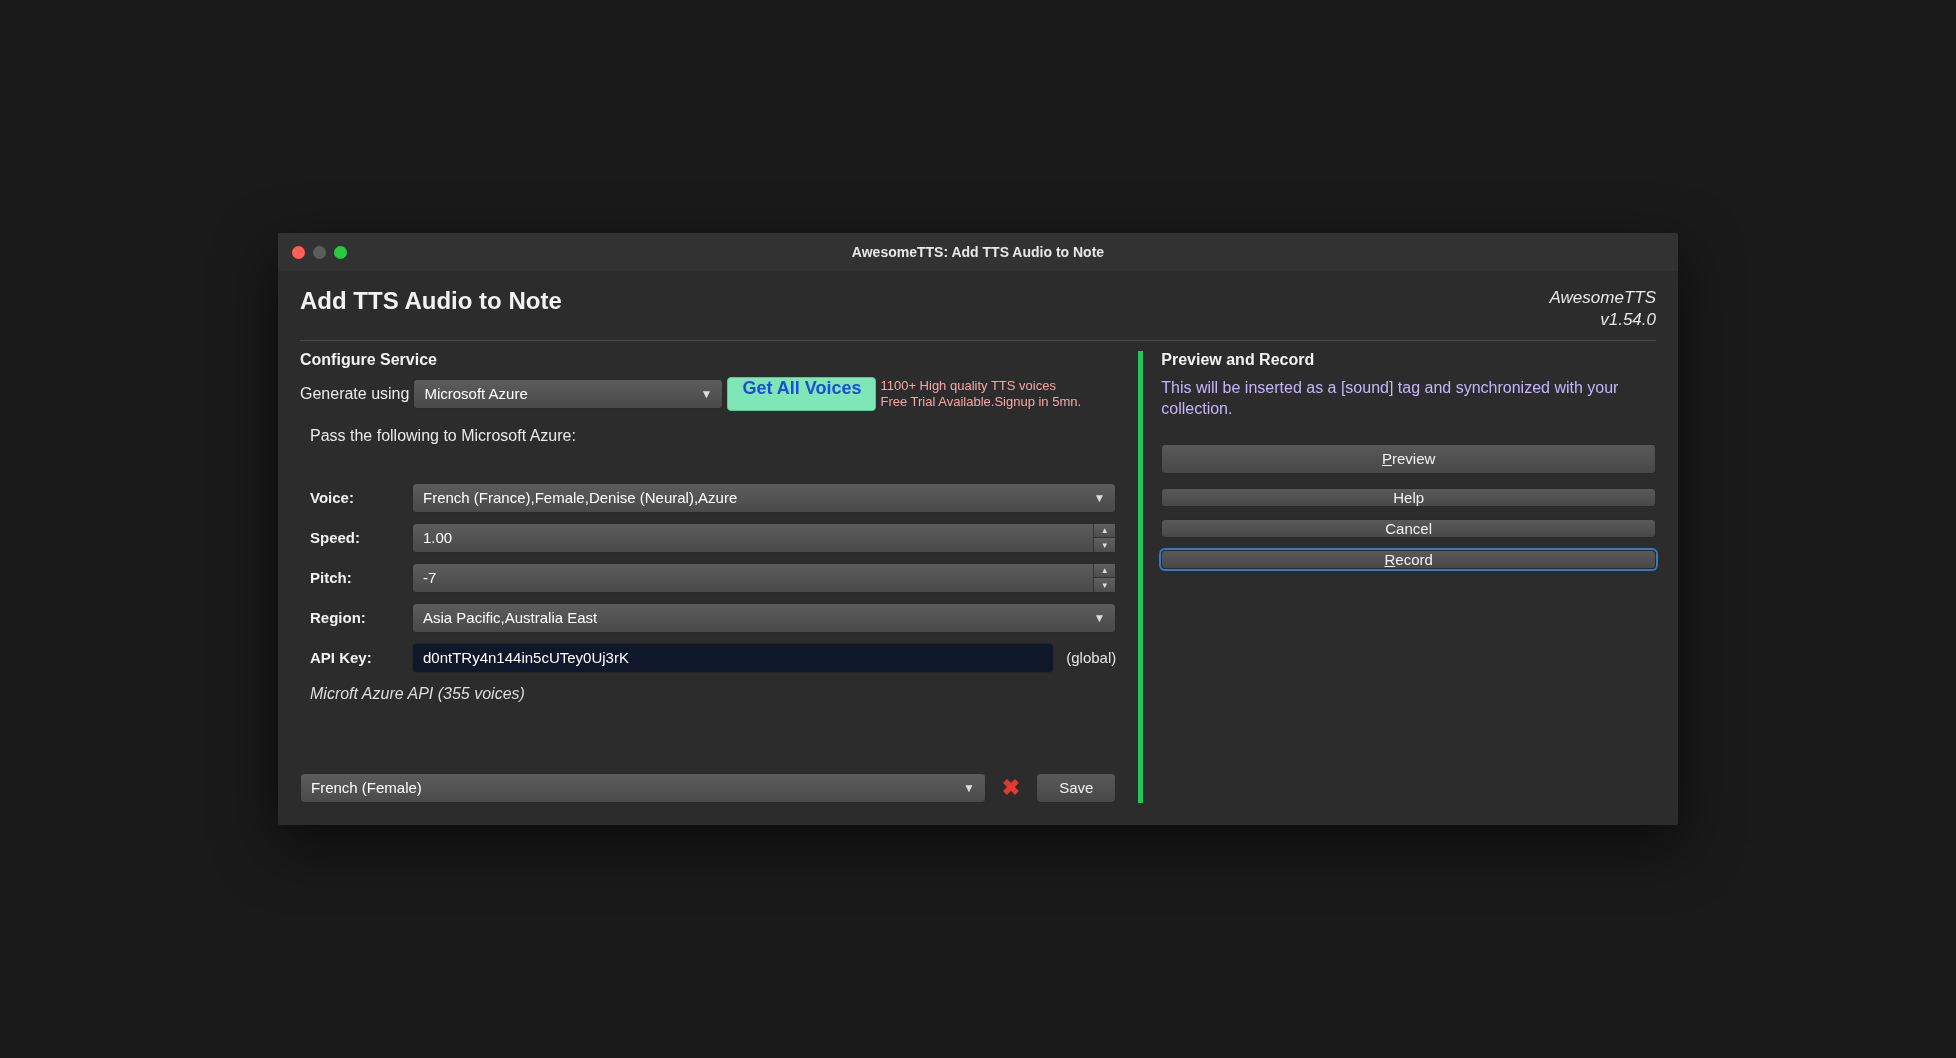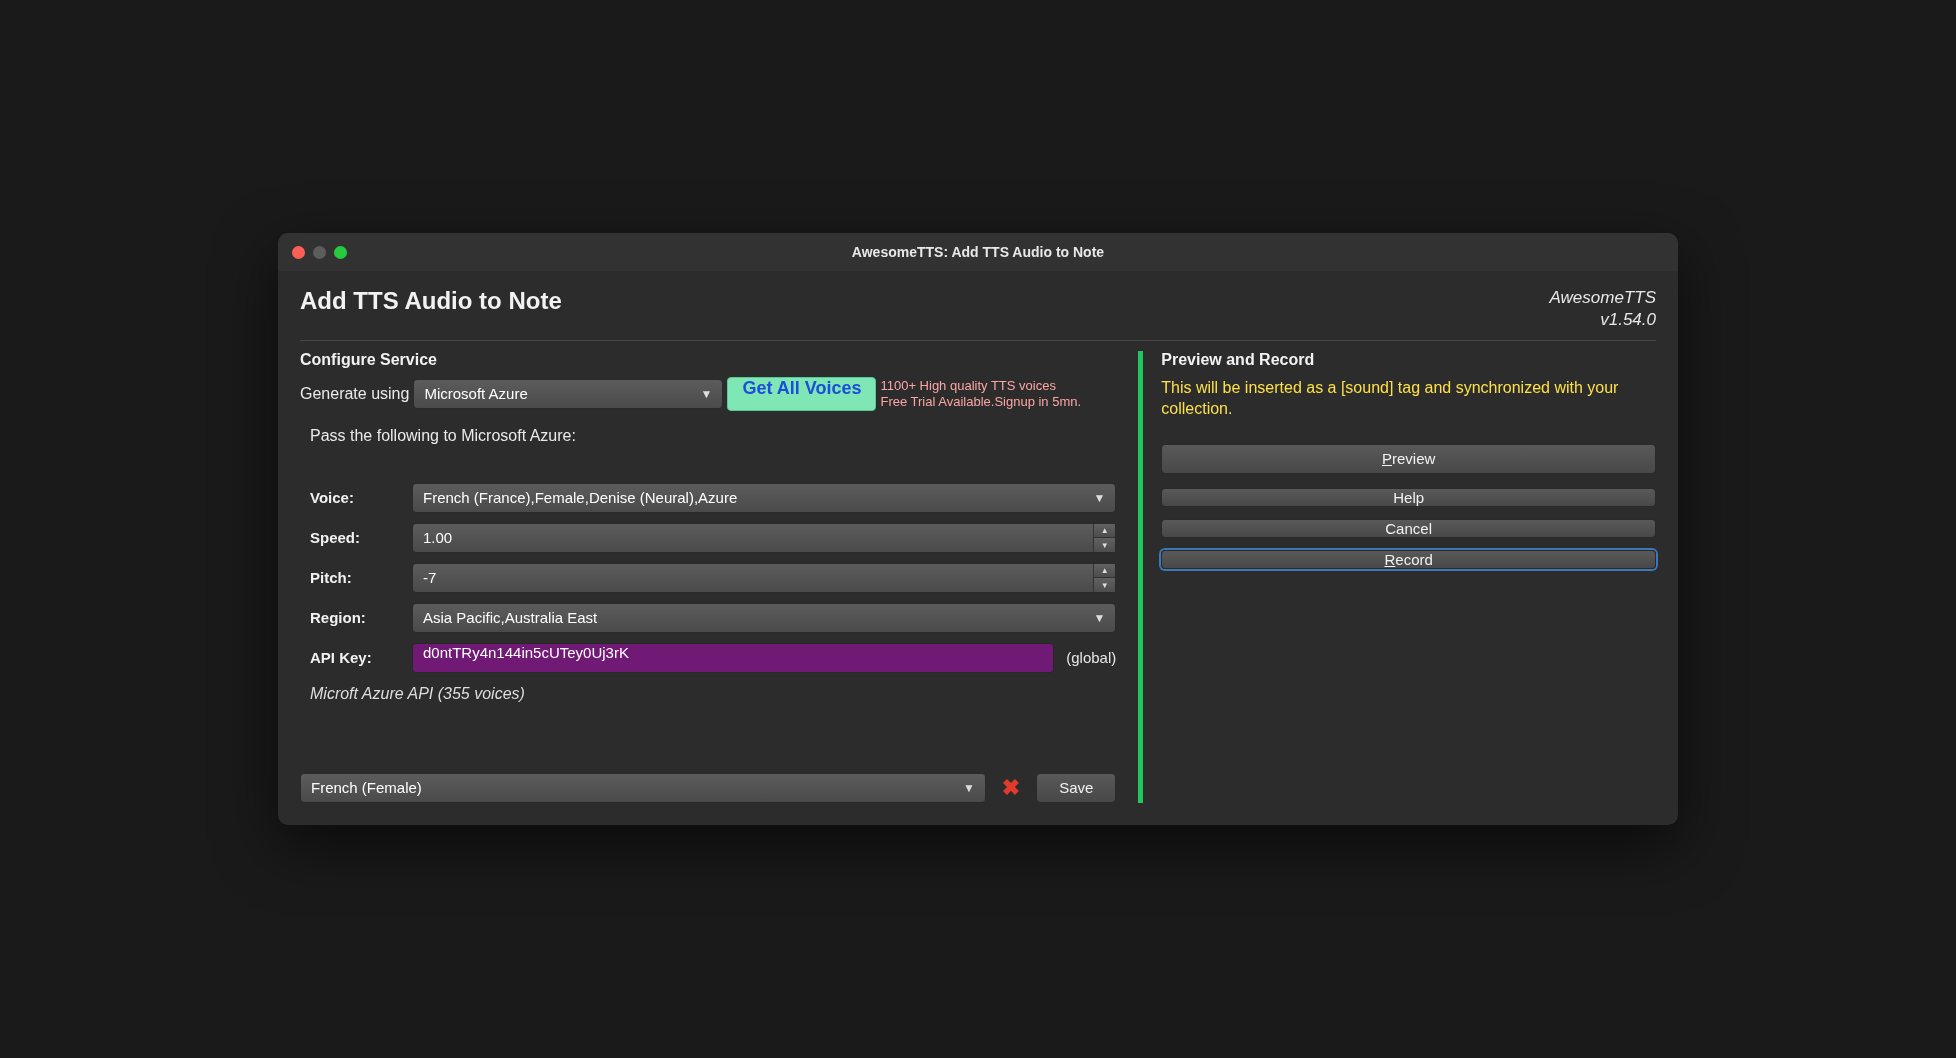--- a/index.html
+++ b/index.html
@@ -8,21 +8,21 @@
       font-family: -apple-system, BlinkMacSystemFont, "Segoe UI", Helvetica, Arial, sans-serif;
       display: flex;
       align-items: center;
       justify-content: center;
       min-height: 100vh;
       padding: 40px;
     }
     .window {
       width: 1400px;
       background: #2c2c2c;
-      border-radius: 10px;
+      border-radius: 2px;
       box-shadow: 0 20px 60px rgba(0,0,0,0.6);
       overflow: hidden;
       color: #e6e6e6;
     }
     .titlebar {
       background: #323232;
       height: 38px;
       display: flex;
       align-items: center;
       position: relative;
@@ -165,28 +165,29 @@
       display: flex;
       align-items: center;
       justify-content: center;
       font-size: 8px;
       color: #ddd;
       cursor: pointer;
       background: linear-gradient(#616161,#4d4d4d);
     }
     .spin-btns div:first-child { border-bottom: 1px solid #333; }
     .text-input {
-      background: #701a75;
+      background: #0f172a;
       border: 1px solid #282828;
       border-radius: 4px;
       height: 30px;
       color: #fff;
       font-size: 15px;
       padding: 0 10px;
       display: flex;
+      align-items: center;
     }
     .global-label { font-size: 15px; color: #e6e6e6; }
     .service-desc {
       font-style: italic;
       font-size: 16px;
       color: #dedede;
       margin: 12px 0 0 10px;
     }
     .left-bottom {
       margin-top: 70px;
@@ -196,21 +197,21 @@
     }
     .preset-select { flex: 1; }
     .delete-x {
       color: #e23b2e;
       font-size: 22px;
       font-weight: 900;
       cursor: pointer;
       padding: 0 4px;
     }
     .save-btn { width: 80px; }
-    .right-desc { font-size: 16px; color: #fde047; line-height: 1.35; margin-bottom: 10px; }
+    .right-desc { font-size: 16px; color: #c4b5fd; line-height: 1.35; margin-bottom: 10px; }
     .textarea-box {
       background: #383838;
       border: 1px solid #282828;
       border-radius: 4px;
       height: 260px;
       padding: 8px 10px;
       color: #f2f2f2;
       font-size: 16px;
       line-height: 1.35;
     }

